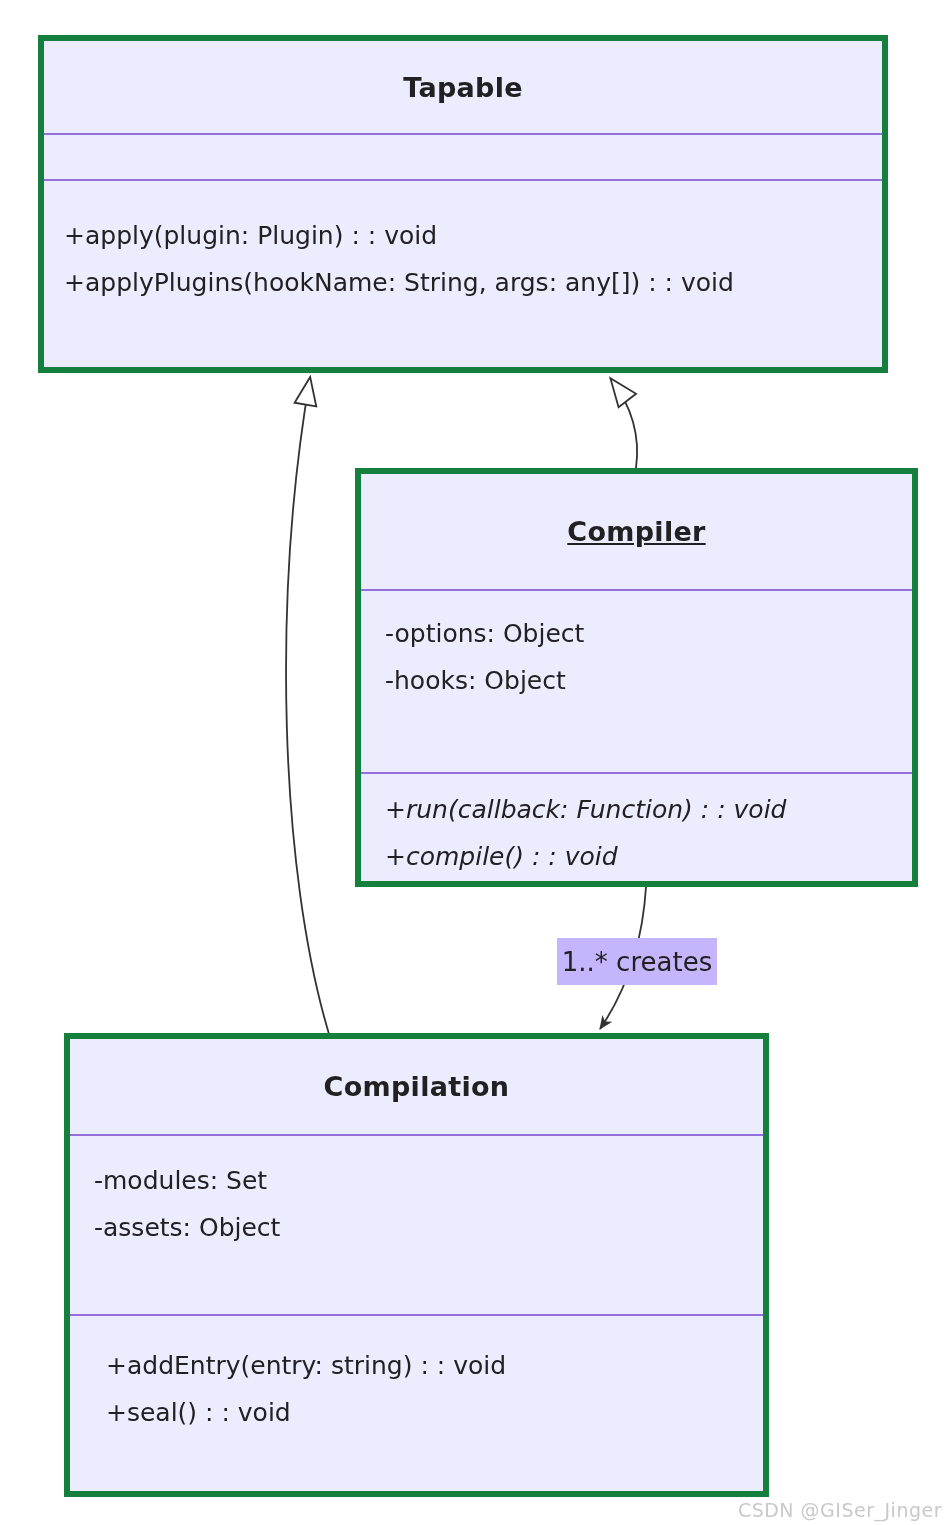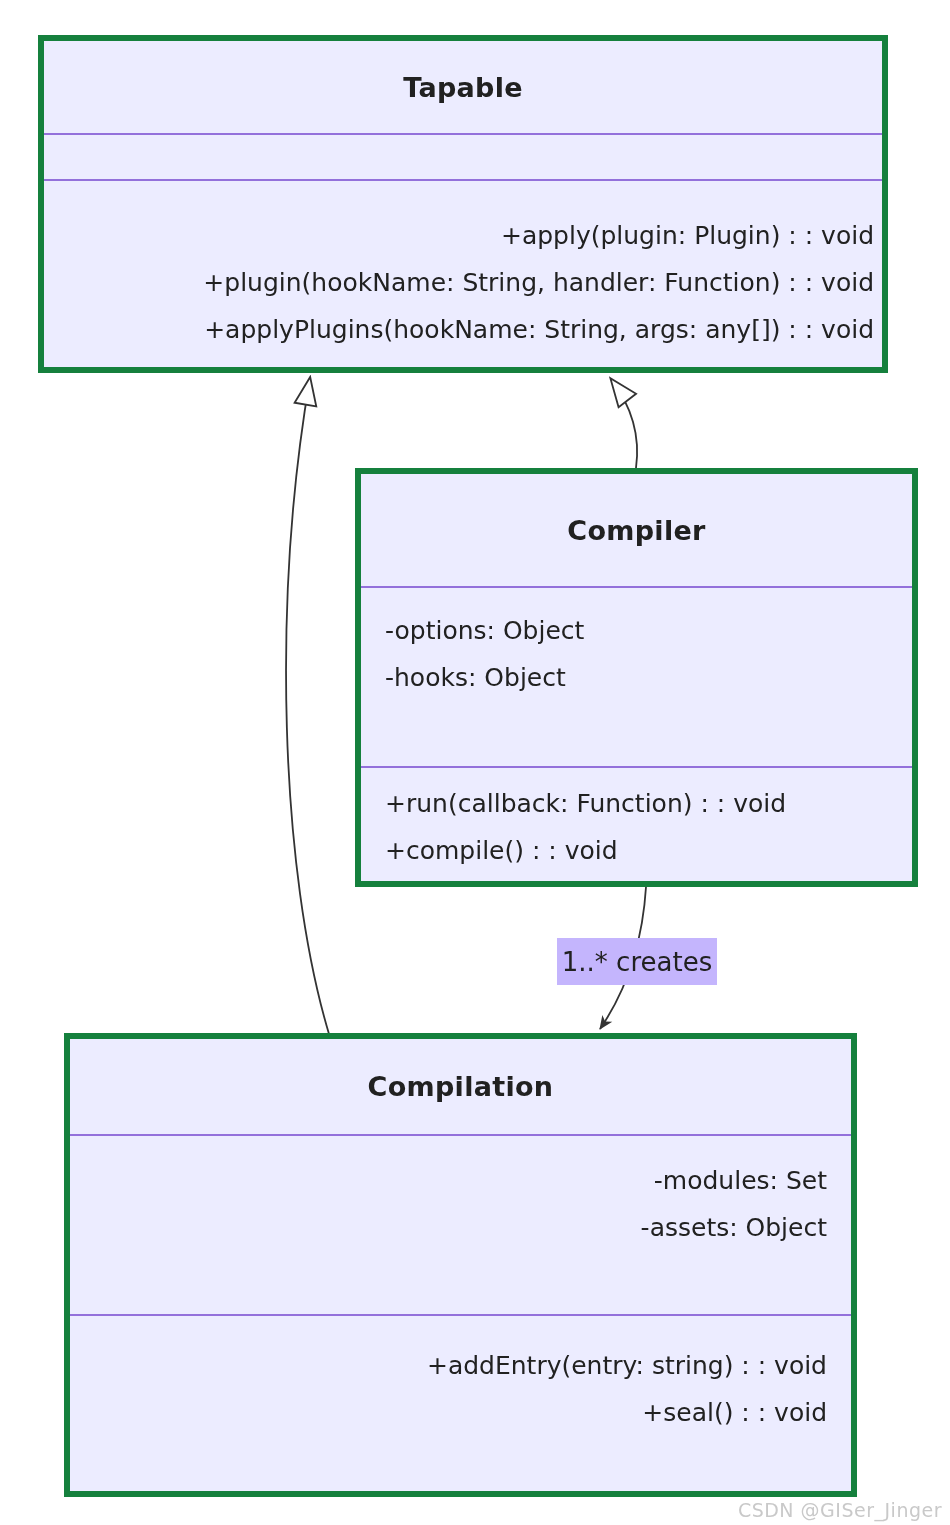--- a/index.html
+++ b/index.html
@@ -42,28 +42,28 @@
   }
   .member {
     font-size: 25px;
     line-height: 47px;
     white-space: pre;
   }
   
   #box-tapable { left: 38px; top: 35px; width: 850px; height: 338px; }
   #box-tapable .class-title { height: 92px; }
   #box-tapable .sec-attrs { height: 46px; }
-  #box-tapable .sec-methods { flex: 1; padding: 31px 8px 0 20px; text-align: right; }
+  #box-tapable .sec-methods { flex: 1; padding: 31px 8px 0 20px; }
   
   #box-compiler { left: 355px; top: 468px; width: 563px; height: 419px; }
-  #box-compiler .class-title { height: 122px; }
+  #box-compiler .class-title { height: 122px; text-decoration: underline; }
   #box-compiler .sec-attrs { height: 193px; padding: 19px 24px 0 24px; }
-  #box-compiler .sec-methods { flex: 1; padding: 12px 24px 7px 24px; }
+  #box-compiler .sec-methods { flex: 1; padding: 12px 24px 1px 24px; font-style: italic; }
   
-  #box-compilation { left: 64px; top: 1033px; width: 793px; height: 464px; text-align: right; }
+  #box-compilation { left: 64px; top: 1033px; width: 705px; height: 464px; }
   #box-compilation .class-title { height: 95px; }
   #box-compilation .sec-attrs { height: 180px; padding: 21px 24px 6px 24px; }
   #box-compilation .sec-methods { flex: 1; padding: 26px 24px 0 36px; }
 
   .edge-label {
     position: absolute;
     left: 557px; top: 938px;
     width: 160px; height: 47px;
     z-index: 3;
     background: #c4b5fd;
@@ -98,21 +98,20 @@
     <path d="M329,1034 C280,870 272,600 310,378" fill="none" stroke="#333333" stroke-width="1.8" marker-end="url(#m-inherit)"></path>
     <path d="M636,468 C641,432 630,404 611,379" fill="none" stroke="#333333" stroke-width="1.8" marker-end="url(#m-inherit)"></path>
     <path d="M646,887 C643,935 630,985 600,1029" fill="none" stroke="#333333" stroke-width="1.8" marker-end="url(#m-arrow)"></path>
   </svg>
 
   <div class="class-box" id="box-tapable">
     <div class="class-title">Tapable</div>
     <div class="class-section sec-attrs"></div>
     <div class="class-section sec-methods">
       <div class="member">+apply(plugin: Plugin) : : void</div>
-      <div class="member">+plugin(hookName: String, handler: Function) : : void</div>
       <div class="member">+applyPlugins(hookName: String, args: any[]) : : void</div>
     </div>
   </div>
 
   <div class="class-box" id="box-compiler">
     <div class="class-title">Compiler</div>
     <div class="class-section sec-attrs">
       <div class="member">-options: Object</div>
       <div class="member">-hooks: Object</div>
     </div>

